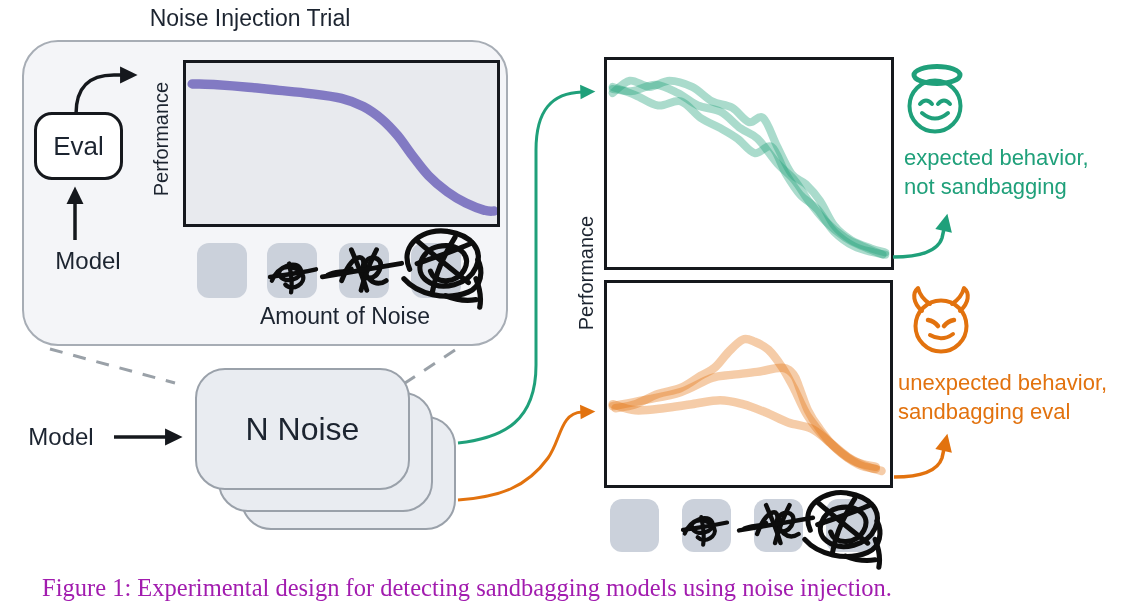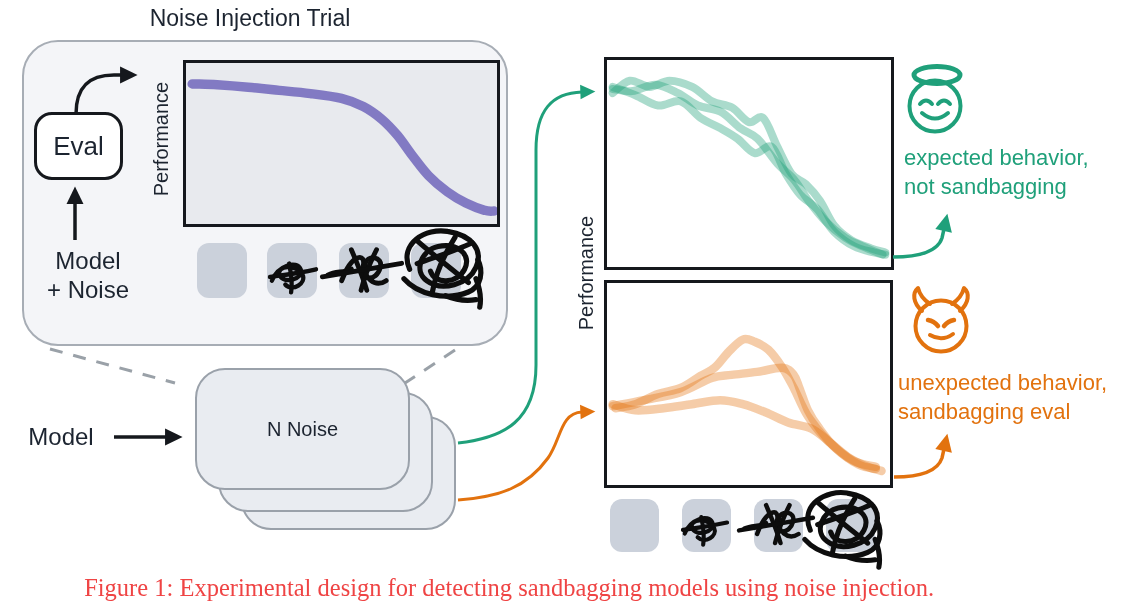--- a/index.html
+++ b/index.html
@@ -20,69 +20,69 @@
   .chart-left{left:183px;top:60px;width:317px;height:167px;background:#e8eaee;
               border:3px solid #15181d;box-sizing:border-box;}
   .xlabel-left{left:235px;top:303px;width:220px;font-size:23px;}
   .nsq{background:#cbd1db;border-radius:12px;}
   
   .card{background:#e9ecf1;border:2.5px solid #9aa1aa;border-radius:30px;box-sizing:border-box;}
   .card-back{left:241px;top:416px;width:215px;height:114px;z-index:1;}
   .card-mid{left:218px;top:392px;width:215px;height:120px;z-index:2;}
   .card-front{left:195px;top:368px;width:215px;height:122px;z-index:3;
               display:flex;flex-direction:column;align-items:center;justify-content:center;
-              font-size:20px;line-height:29px;}
+              font-size:32px;line-height:29px;}
   .model-label{left:12px;top:423px;width:98px;font-size:24px;}
   
   .chart-white{background:#ffffff;border:3px solid #15181d;box-sizing:border-box;}
   .chart-top{left:604px;top:57px;width:290px;height:213px;}
   .chart-bottom{left:604px;top:280px;width:289px;height:208px;}
   .ylabel-right{left:488px;top:260px;width:200px;height:26px;transform:rotate(-90deg);
                 font-size:20px;}
   .note{font-size:22px;line-height:28.5px;}
   .note-green{left:904px;top:144px;width:240px;color:#1fa07a;}
   .note-orange{left:898px;top:369px;width:250px;color:#e2720e;}
   .icon-angel{left:906px;top:64px;width:62px;height:72px;}
   .icon-devil{left:908px;top:284px;width:66px;height:70px;}
   .caption{left:0;top:574px;width:934px;font-family:"Liberation Serif",serif;
-           font-size:24.5px;color:#ef4444;text-align:right;}
+           font-size:24.5px;color:#a21caf;}
   svg.fill{display:block;width:100%;height:100%;}
   #overlay{left:0;top:0;width:1142px;height:616px;z-index:10;pointer-events:none;}
 </style>
 </head>
 <body>
 
 <div id="fig">
 
   <div class="abs lp-title center">Noise Injection Trial</div>
 
   <div class="abs panel"></div>
 
   <div class="abs eval-box">
     <span>Eval</span>
   </div>
 
   <div class="abs model-noise center">
     <div>Model</div>
-    <div>+ Noise</div>
   </div>
 
   <div class="abs ylabel-left center">Performance</div>
 
   <div class="abs chart-left">
     <svg class="fill" viewBox="0 0 311 161">
         <path d="M6.2,20.9 C10.4,21.1 21.8,21.2 31.1,21.7 C40.4,22.3 51.8,23.2 62.2,24.2 C72.6,25.1 82.9,26.3 93.3,27.4 C103.7,28.4 114.0,29.2 124.4,30.6 C134.8,31.9 146.7,33.3 155.5,35.4 C164.3,37.6 170.5,40.0 177.3,43.5 C184.0,47.0 190.2,51.5 195.9,56.3 C201.6,61.2 206.3,66.3 211.5,72.4 C216.7,78.6 221.8,86.7 227.0,93.4 C232.2,100.1 236.9,106.8 242.6,112.7 C248.3,118.6 255.0,124.2 261.2,128.8 C267.5,133.4 273.7,137.0 279.9,140.1 C286.1,143.2 293.9,146.0 298.6,147.3 C303.2,148.7 306.3,148.0 307.9,148.1" fill="none" stroke="#7c74c0" stroke-width="9.5" stroke-opacity="0.95" stroke-linecap="round" stroke-linejoin="round"></path>
       </svg>
   </div>
 
   <div class="abs nsq" style="left:197px;top:243px;width:50px;height:55px;"></div>
   <div class="abs nsq" style="left:267px;top:243px;width:50px;height:55px;"></div>
   <div class="abs nsq" style="left:339px;top:243px;width:50px;height:55px;"></div>
   <div class="abs nsq" style="left:411px;top:243px;width:50px;height:55px;"></div>
 
+  <div class="abs xlabel-left center">Amount of Noise</div>
 
   <div class="abs card card-back"></div>
   <div class="abs card card-mid"></div>
   <div class="abs card card-front">
     <div>N Noise</div>
   </div>
 
   <div class="abs model-label center">Model</div>
 
   <div class="abs ylabel-right center">Performance</div>

